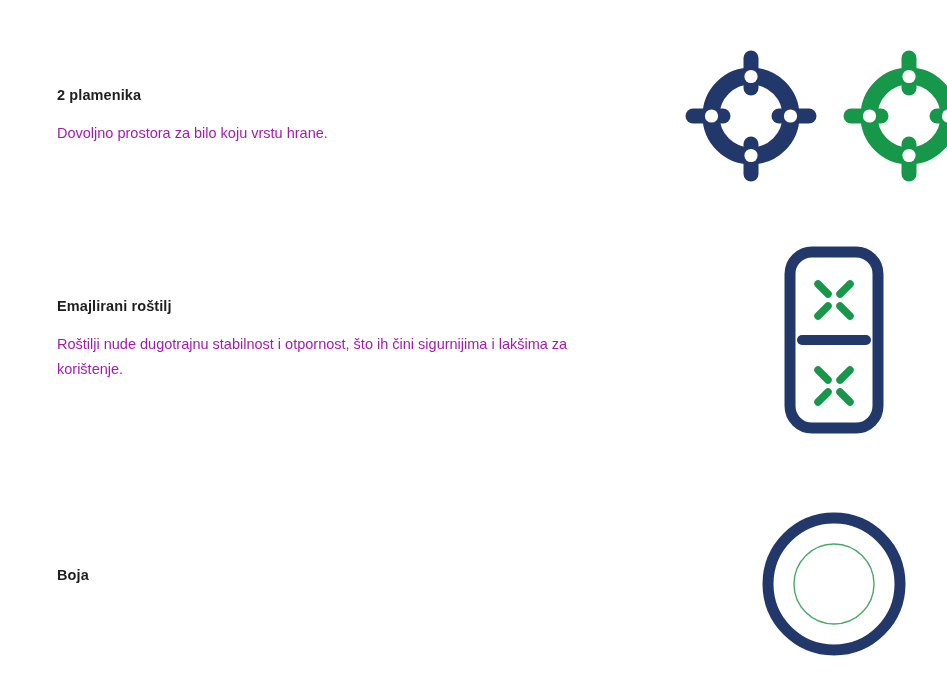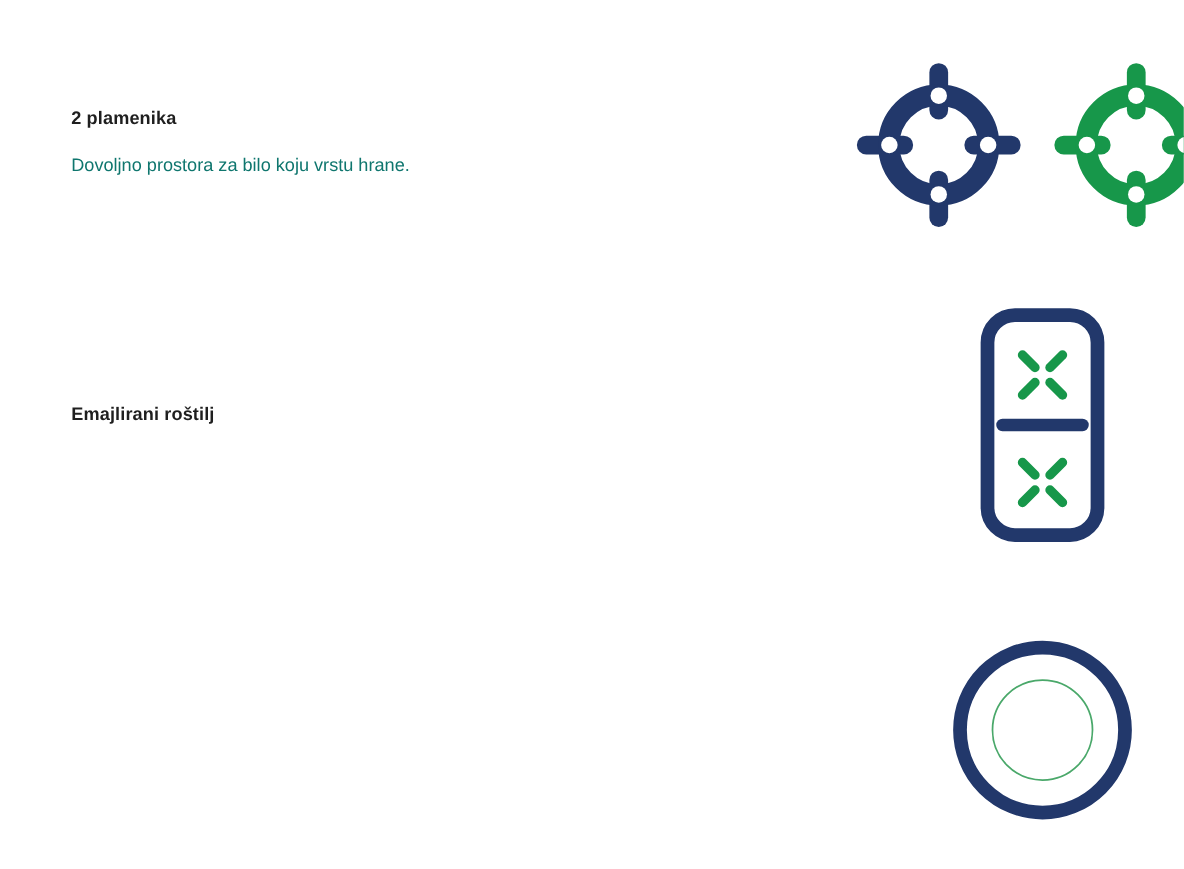--- a/index.html
+++ b/index.html
@@ -42,21 +42,21 @@
     font-size: 14.5px;
     font-weight: bold;
     color: #1f1f1f;
     line-height: 1.3;
     margin: 0 0 16px 0;
     letter-spacing: 0.1px;
   }
   .spec-desc {
     font-size: 14.5px;
     font-weight: normal;
-    color: #0f766e;
+    color: #a21caf;
     line-height: 1.75;
     margin: 0;
     max-width: 540px;
   }
   .spec-icon {
     flex: 1 1 auto;
     display: flex;
     align-items: center;
     justify-content: center;
     position: relative;
@@ -118,20 +118,21 @@
           </svg>
         </span>
 
       </div>
     </div>
   </div>
 
   <div class="spec-row spec-row-2">
     <div class="spec-text">
       <div class="spec-title">Emajlirani roštilj</div>
+      <div class="spec-desc">Roštilji nude dugotrajnu stabilnost i otpornost, što ih čini sigurnijima i lakšima za korištenje.</div>
     </div>
     <div class="spec-icon">
       <span style="margin-left:26px;">
         <svg width="104" height="192" viewBox="0 0 104 192" aria-hidden="true">
           <rect x="8" y="8" width="88" height="176" rx="22" ry="22" fill="none" stroke="#22386b" stroke-width="11"></rect>
           <line x1="20" y1="96" x2="84" y2="96" stroke="#22386b" stroke-width="10" stroke-linecap="round"></line>
           <g stroke="#17974a" stroke-width="7.5" stroke-linecap="round">
 
             <line x1="36" y1="40" x2="46" y2="50"></line>
             <line x1="68" y1="40" x2="58" y2="50"></line>
@@ -143,20 +144,21 @@
             <line x1="36" y1="158" x2="46" y2="148"></line>
             <line x1="68" y1="158" x2="58" y2="148"></line>
           </g>
         </svg>
       </span>
     </div>
   </div>
 
   <div class="spec-row spec-row-3">
     <div class="spec-text">
+      <div class="spec-title">Boja</div>
     </div>
     <div class="spec-icon">
       <span style="margin-left:26px;">
         <svg width="152" height="152" viewBox="0 0 152 152" aria-hidden="true">
           <circle cx="76" cy="76" r="66" fill="none" stroke="#22386b" stroke-width="11"></circle>
           <circle cx="76" cy="76" r="40" fill="none" stroke="#4aa86a" stroke-width="1.4"></circle>
         </svg>
       </span>
     </div>
   </div>

